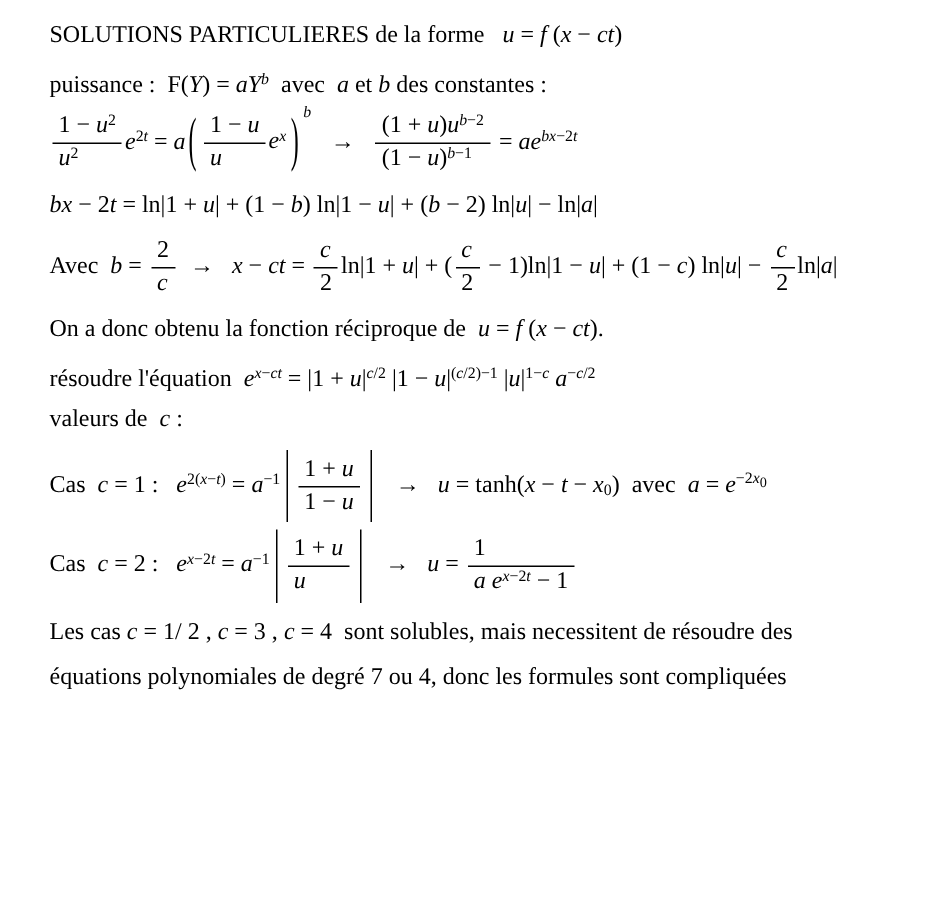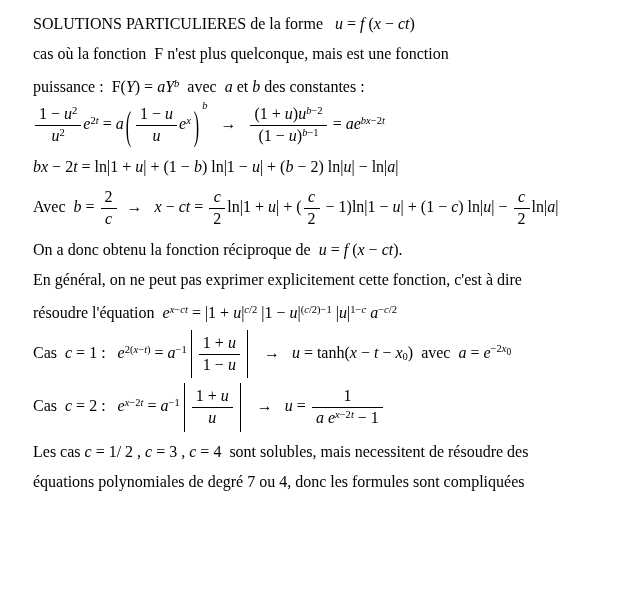--- a/index.html
+++ b/index.html
@@ -13,50 +13,49 @@
   .line{white-space:nowrap;}
   .line.text{line-height:30px;height:30px;}
   .line.formula{margin:5px 0;line-height:normal;}
   .line.gapped{}
   .tx{white-space:pre;}
   .rm{font-style:normal;}
   .it{font-style:italic;}
   .sup{font-size:0.66em;vertical-align:0.5em;white-space:pre;}
   .sub{font-size:0.66em;vertical-align:-0.2em;white-space:pre;}
   .sup .sub{font-size:0.9em;vertical-align:-0.3em;}
-  .frac{display:inline-block;vertical-align:middle;text-align:center;margin:0 2px;}
+  .frac{display:inline-block;vertical-align:middle;text-align:left;margin:0 2px;}
   .frac .num{display:block;padding:0 4px;border-bottom:1px solid #000;line-height:1.3;}
   .frac .den{display:block;padding:0 4px;line-height:1.3;}
   .pgroup{display:inline-flex;align-items:center;vertical-align:middle;margin:0 1px;}
   .bparen{display:inline-block;transform:scaleY(2.5);transform-origin:50% 50%;padding:0 1px;}
   .pbody{padding:0 2px;white-space:pre;}
   .pexp{align-self:flex-start;font-size:0.66em;margin-left:2px;margin-top:-4px;}
   .agroup{display:inline-flex;align-items:center;vertical-align:middle;
           border-left:1px solid #000;border-right:1px solid #000;
           padding:3px 5px;margin:0 4px;}
 </style>
 </head>
 <body>
 
 <div class="page" style="background: rgb(255, 255, 255); color: rgb(0, 0, 0);">
   <div id="doc-lines">
       <div class="line text"><span class="tx"><span class="rm" style="white-space: pre;">SOLUTIONS PARTICULIERES de la forme&nbsp;&nbsp; </span><span class="it" style="white-space: pre;">u</span><span class="rm" style="white-space: pre;"> = </span><span class="it" style="white-space: pre;">f</span><span class="rm" style="white-space: pre;"> (</span><span class="it" style="white-space: pre;">x</span><span class="rm" style="white-space: pre;"> − </span><span class="it" style="white-space: pre;">ct</span><span class="rm" style="white-space: pre;">)</span></span></div>
-      <div class="line text"><span class="tx"><span class="rm" style="white-space: pre;">cas où la fonction&nbsp; F n'est plus quelconque, mais est une fonction</span></span></div>
       <div class="line text"><span class="tx"><span class="rm" style="white-space: pre;">puissance :&nbsp; F(</span><span class="it" style="white-space: pre;">Y</span><span class="rm" style="white-space: pre;">) = </span><span class="it" style="white-space: pre;">aY</span></span><span class="sup"><span class="it" style="white-space: pre;">b</span></span><span class="tx"><span class="rm" style="white-space: pre;">&nbsp; avec&nbsp; </span><span class="it" style="white-space: pre;">a</span><span class="rm" style="white-space: pre;"> et </span><span class="it" style="white-space: pre;">b</span><span class="rm" style="white-space: pre;"> des constantes :</span></span></div>
       <div class="line formula"><span class="frac"><span class="num"><span class="tx"><span class="rm" style="white-space: pre;">1 − </span><span class="it" style="white-space: pre;">u</span></span><span class="sup"><span class="rm" style="white-space: pre;">2</span></span></span><span class="den"><span class="tx"><span class="it" style="white-space: pre;">u</span></span><span class="sup"><span class="rm" style="white-space: pre;">2</span></span></span></span><span class="tx"><span class="it" style="white-space: pre;">e</span></span><span class="sup"><span class="rm" style="white-space: pre;">2</span><span class="it" style="white-space: pre;">t</span></span><span class="tx"><span class="rm" style="white-space: pre;"> = </span><span class="it" style="white-space: pre;">a</span></span><span class="pgroup">
           <span class="bparen">(</span>
           <span class="pbody"><span class="frac"><span class="num"><span class="rm" style="white-space: pre;">1 − </span><span class="it" style="white-space: pre;">u</span></span><span class="den"><span class="it" style="white-space: pre;">u</span></span></span><span class="tx"><span class="it" style="white-space: pre;">e</span></span><span class="sup"><span class="it" style="white-space: pre;">x</span></span></span>
           <span class="bparen">)</span>
           <span class="pexp"><span class="it" style="white-space: pre;">b</span></span>
         </span><span class="tx"><span class="rm" style="white-space: pre;">&nbsp;&nbsp;&nbsp;→&nbsp;&nbsp;&nbsp;</span></span><span class="frac"><span class="num"><span class="tx"><span class="rm" style="white-space: pre;">(1 + </span><span class="it" style="white-space: pre;">u</span><span class="rm" style="white-space: pre;">)</span><span class="it" style="white-space: pre;">u</span></span><span class="sup"><span class="it" style="white-space: pre;">b</span><span class="rm" style="white-space: pre;">−2</span></span></span><span class="den"><span class="tx"><span class="rm" style="white-space: pre;">(1 − </span><span class="it" style="white-space: pre;">u</span><span class="rm" style="white-space: pre;">)</span></span><span class="sup"><span class="it" style="white-space: pre;">b</span><span class="rm" style="white-space: pre;">−1</span></span></span></span><span class="tx"><span class="rm" style="white-space: pre;"> = </span><span class="it" style="white-space: pre;">ae</span></span><span class="sup"><span class="it" style="white-space: pre;">bx</span><span class="rm" style="white-space: pre;">−2</span><span class="it" style="white-space: pre;">t</span></span></div>
       <div class="line text"><span class="tx"><span class="it" style="white-space: pre;">bx</span><span class="rm" style="white-space: pre;"> − 2</span><span class="it" style="white-space: pre;">t</span><span class="rm" style="white-space: pre;"> = ln|1 + </span><span class="it" style="white-space: pre;">u</span><span class="rm" style="white-space: pre;">| + (1 − </span><span class="it" style="white-space: pre;">b</span><span class="rm" style="white-space: pre;">) ln|1 − </span><span class="it" style="white-space: pre;">u</span><span class="rm" style="white-space: pre;">| + (</span><span class="it" style="white-space: pre;">b</span><span class="rm" style="white-space: pre;"> − 2) ln|</span><span class="it" style="white-space: pre;">u</span><span class="rm" style="white-space: pre;">| − ln|</span><span class="it" style="white-space: pre;">a</span><span class="rm" style="white-space: pre;">|</span></span></div>
       <div class="line formula"><span class="tx"><span class="rm" style="white-space: pre;">Avec&nbsp; </span><span class="it" style="white-space: pre;">b</span><span class="rm" style="white-space: pre;"> = </span></span><span class="frac"><span class="num"><span class="rm" style="white-space: pre;">2</span></span><span class="den"><span class="it" style="white-space: pre;">c</span></span></span><span class="tx"><span class="rm" style="white-space: pre;">&nbsp;&nbsp;→&nbsp;&nbsp;&nbsp;</span><span class="it" style="white-space: pre;">x</span><span class="rm" style="white-space: pre;"> − </span><span class="it" style="white-space: pre;">ct</span><span class="rm" style="white-space: pre;"> = </span></span><span class="frac"><span class="num"><span class="it" style="white-space: pre;">c</span></span><span class="den"><span class="rm" style="white-space: pre;">2</span></span></span><span class="tx"><span class="rm" style="white-space: pre;">ln|1 + </span><span class="it" style="white-space: pre;">u</span><span class="rm" style="white-space: pre;">| + (</span></span><span class="frac"><span class="num"><span class="it" style="white-space: pre;">c</span></span><span class="den"><span class="rm" style="white-space: pre;">2</span></span></span><span class="tx"><span class="rm" style="white-space: pre;"> − 1)ln|1 − </span><span class="it" style="white-space: pre;">u</span><span class="rm" style="white-space: pre;">| + (1 − </span><span class="it" style="white-space: pre;">c</span><span class="rm" style="white-space: pre;">) ln|</span><span class="it" style="white-space: pre;">u</span><span class="rm" style="white-space: pre;">| − </span></span><span class="frac"><span class="num"><span class="it" style="white-space: pre;">c</span></span><span class="den"><span class="rm" style="white-space: pre;">2</span></span></span><span class="tx"><span class="rm" style="white-space: pre;">ln|</span><span class="it" style="white-space: pre;">a</span><span class="rm" style="white-space: pre;">|</span></span></div>
       <div class="line text"><span class="tx"><span class="rm" style="white-space: pre;">On a donc obtenu la fonction réciproque de&nbsp; </span><span class="it" style="white-space: pre;">u</span><span class="rm" style="white-space: pre;"> = </span><span class="it" style="white-space: pre;">f</span><span class="rm" style="white-space: pre;"> (</span><span class="it" style="white-space: pre;">x</span><span class="rm" style="white-space: pre;"> − </span><span class="it" style="white-space: pre;">ct</span><span class="rm" style="white-space: pre;">).</span></span></div>
-      <div class="line text"><span class="tx"><span class="rm" style="white-space: pre;">En général, on ne peut pas exprimer explicitement cette fonction, c'est à dire</span></span></div>
       <div class="line text"><span class="tx"><span class="rm" style="white-space: pre;">résoudre l'équation&nbsp; </span><span class="it" style="white-space: pre;">e</span></span><span class="sup"><span class="it" style="white-space: pre;">x</span><span class="rm" style="white-space: pre;">−</span><span class="it" style="white-space: pre;">ct</span></span><span class="tx"><span class="rm" style="white-space: pre;"> = |1 + </span><span class="it" style="white-space: pre;">u</span><span class="rm" style="white-space: pre;">|</span></span><span class="sup"><span class="it" style="white-space: pre;">c</span><span class="rm" style="white-space: pre;">/2</span></span><span class="tx"><span class="rm" style="white-space: pre;"> |1 − </span><span class="it" style="white-space: pre;">u</span><span class="rm" style="white-space: pre;">|</span></span><span class="sup"><span class="rm" style="white-space: pre;">(</span><span class="it" style="white-space: pre;">c</span><span class="rm" style="white-space: pre;">/2)−1</span></span><span class="tx"><span class="rm" style="white-space: pre;"> |</span><span class="it" style="white-space: pre;">u</span><span class="rm" style="white-space: pre;">|</span></span><span class="sup"><span class="rm" style="white-space: pre;">1−</span><span class="it" style="white-space: pre;">c</span></span><span class="tx"><span class="rm" style="white-space: pre;"> </span><span class="it" style="white-space: pre;">a</span></span><span class="sup"><span class="rm" style="white-space: pre;">−</span><span class="it" style="white-space: pre;">c</span><span class="rm" style="white-space: pre;">/2</span></span></div>
+      <div class="line text"><span class="tx"><span class="rm" style="white-space: pre;">valeurs de&nbsp; </span><span class="it" style="white-space: pre;">c</span><span class="rm" style="white-space: pre;"> :</span></span></div>
       <div class="line formula gapped"><span class="tx"><span class="rm" style="white-space: pre;">Cas&nbsp; </span><span class="it" style="white-space: pre;">c</span><span class="rm" style="white-space: pre;"> = 1 :&nbsp;&nbsp; </span><span class="it" style="white-space: pre;">e</span></span><span class="sup"><span class="rm" style="white-space: pre;">2(</span><span class="it" style="white-space: pre;">x</span><span class="rm" style="white-space: pre;">−</span><span class="it" style="white-space: pre;">t</span><span class="rm" style="white-space: pre;">)</span></span><span class="tx"><span class="rm" style="white-space: pre;"> = </span><span class="it" style="white-space: pre;">a</span></span><span class="sup"><span class="rm" style="white-space: pre;">−1</span></span><span class="agroup">
           <span class="frac">
             <span class="num"><span class="rm" style="white-space: pre;">1 + </span><span class="it" style="white-space: pre;">u</span></span>
             <span class="den"><span class="rm" style="white-space: pre;">1 − </span><span class="it" style="white-space: pre;">u</span></span>
           </span>
         </span><span class="tx"><span class="rm" style="white-space: pre;">&nbsp;&nbsp;&nbsp;→&nbsp;&nbsp;&nbsp;</span><span class="it" style="white-space: pre;">u</span><span class="rm" style="white-space: pre;"> = tanh(</span><span class="it" style="white-space: pre;">x</span><span class="rm" style="white-space: pre;"> − </span><span class="it" style="white-space: pre;">t</span><span class="rm" style="white-space: pre;"> − </span><span class="it" style="white-space: pre;">x</span></span><span class="sub"><span class="rm" style="white-space: pre;">0</span></span><span class="tx"><span class="rm" style="white-space: pre;">)&nbsp; avec&nbsp; </span><span class="it" style="white-space: pre;">a</span><span class="rm" style="white-space: pre;"> = </span><span class="it" style="white-space: pre;">e</span></span><span class="sup"><span class="tx"><span class="rm" style="white-space: pre;">−2</span><span class="it" style="white-space: pre;">x</span></span><span class="sub"><span class="rm" style="white-space: pre;">0</span></span></span></div>
       <div class="line formula"><span class="tx"><span class="rm" style="white-space: pre;">Cas&nbsp; </span><span class="it" style="white-space: pre;">c</span><span class="rm" style="white-space: pre;"> = 2 :&nbsp;&nbsp; </span><span class="it" style="white-space: pre;">e</span></span><span class="sup"><span class="it" style="white-space: pre;">x</span><span class="rm" style="white-space: pre;">−2</span><span class="it" style="white-space: pre;">t</span></span><span class="tx"><span class="rm" style="white-space: pre;"> = </span><span class="it" style="white-space: pre;">a</span></span><span class="sup"><span class="rm" style="white-space: pre;">−1</span></span><span class="agroup">
           <span class="frac">
             <span class="num"><span class="rm" style="white-space: pre;">1 + </span><span class="it" style="white-space: pre;">u</span></span>
             <span class="den"><span class="it" style="white-space: pre;">u</span></span>

